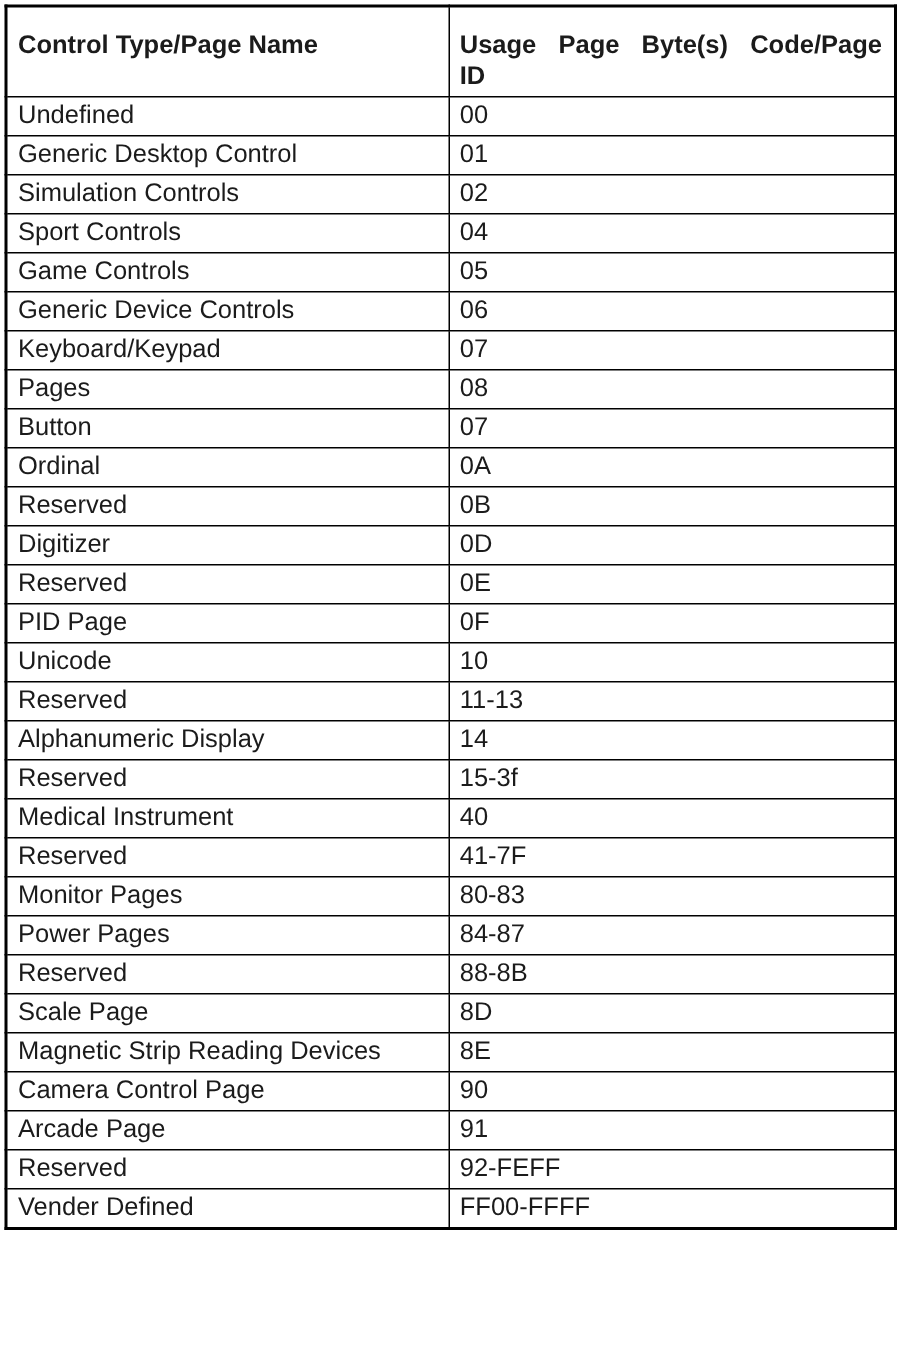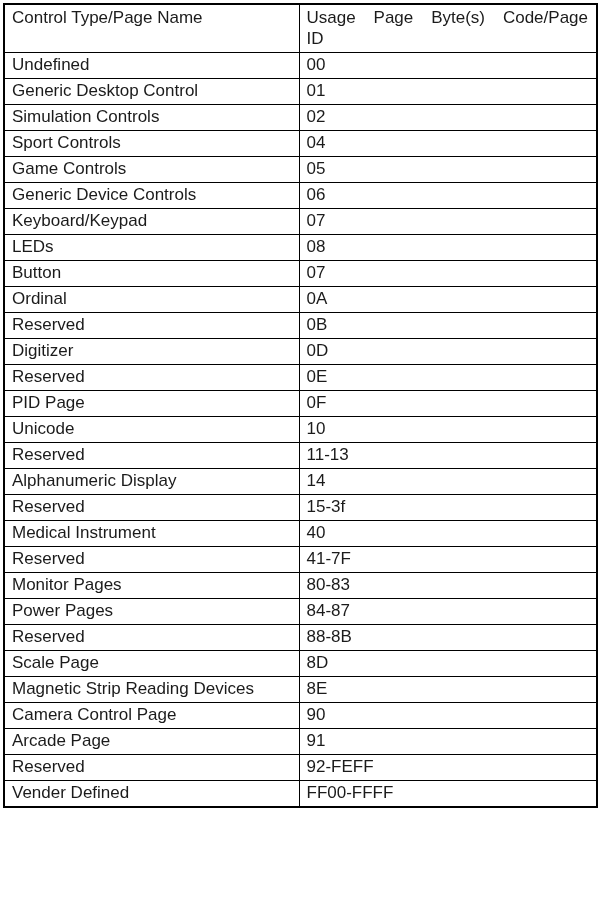--- a/index.html
+++ b/index.html
@@ -28,23 +28,23 @@
     border: 1px solid #000000;
     font-size: 17px;
     line-height: 21px;
     padding: 1px 8px 2px 7px;
     text-align: left;
     vertical-align: top;
     overflow: hidden;
     white-space: nowrap;
   }
   table.usage-table th {
-    font-weight: normal;
+    font-weight: bold;
     white-space: normal;
-    padding-top: 2px;
+    padding-top: 14px;
     padding-bottom: 3px;
   }
   table.usage-table td {
     height: 22px;
   }
   .justify-line {
     text-align: justify;
     text-align-last: justify;
   }
 </style>
@@ -91,21 +91,21 @@
         </tr>
         <tr>
           <td>Generic Device Controls</td>
           <td>06</td>
         </tr>
         <tr>
           <td>Keyboard/Keypad</td>
           <td>07</td>
         </tr>
         <tr>
-          <td>LEDs</td>
+          <td>Pages</td>
           <td>08</td>
         </tr>
         <tr>
           <td>Button</td>
           <td>07</td>
         </tr>
         <tr>
           <td>Ordinal</td>
           <td>0A</td>
         </tr>

